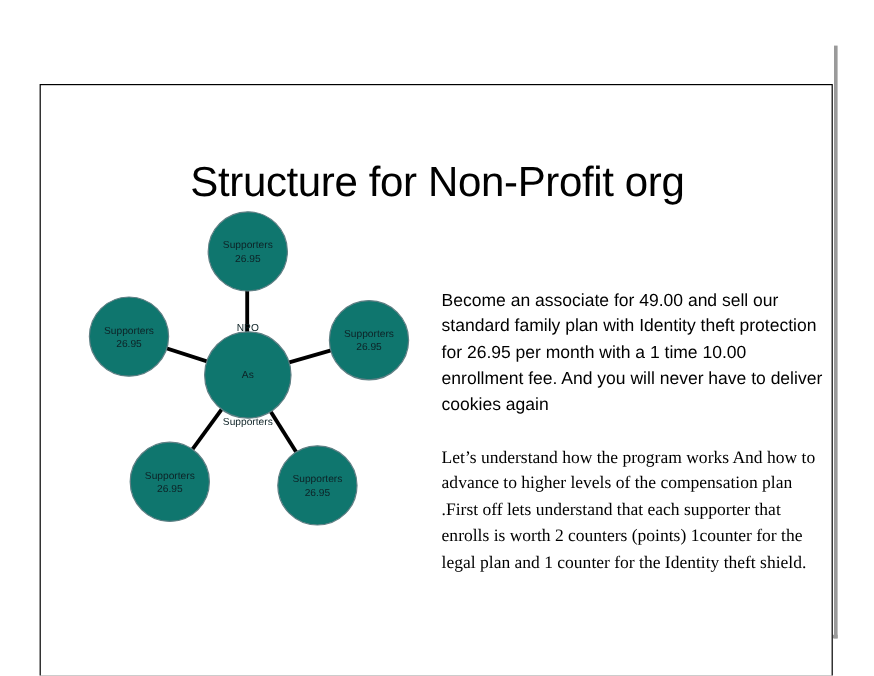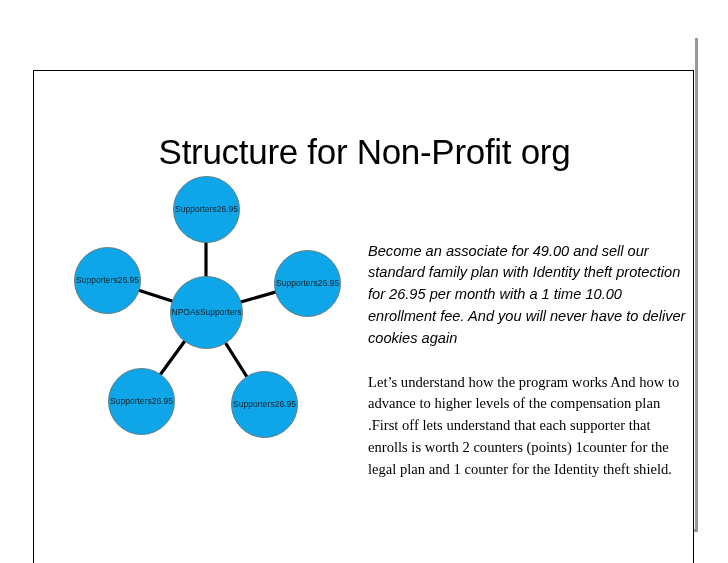--- a/index.html
+++ b/index.html
@@ -67,44 +67,44 @@
     top: 0;
     width: 661px;
     height: 494px;
     pointer-events: none;
   }
   #diagram svg { display: block; }
 
   .node {
     position: absolute;
     border-radius: 50%;
-    background: #0ea5e9;
+    background: #0f766e;
     border: 1px solid #5f7f84;
     box-sizing: border-box;
     display: flex;
-    flex-direction: row;
+    flex-direction: column;
     align-items: center;
     justify-content: center;
     font-size: 8.5px;
     line-height: 11px;
     text-align: center;
     color: #0d2226;
   }
   .node span { display: block; white-space: nowrap; }
 
   
   .body-para {
     position: absolute;
     left: 334px;
     width: 320px;
     font-size: 14.6px;
     line-height: 21.8px;
     color: #000000;
   }
-  #para-1 { top: 155px; font-style: italic; }
+  #para-1 { top: 155px; }
   #para-2 { top: 286px; font-family: Liberation Serif, serif; }
 </style>
 </head>
 <body>
 
 <div id="slide-shadow-bottom"></div>
 <div id="slide-shadow-right"></div>
 
 <div id="slide-frame">
 
@@ -113,21 +113,21 @@
   <div id="diagram">
     <svg width="661" height="494" viewBox="0 0 661 494">
 
       <line x1="172" y1="241" x2="172" y2="138" stroke="#000000" stroke-width="3.2"></line>
       <line x1="172" y1="241" x2="73" y2="209" stroke="#000000" stroke-width="3.2"></line>
       <line x1="172" y1="241" x2="273" y2="212" stroke="#000000" stroke-width="3.2"></line>
       <line x1="172" y1="241" x2="107" y2="330" stroke="#000000" stroke-width="3.2"></line>
       <line x1="172" y1="241" x2="230" y2="333" stroke="#000000" stroke-width="3.2"></line>
     </svg>
 
-    <div class="node" style="left:136px; top:205px; width:73px; height:73px;">
+    <div class="node" style="left:136px; top:205px; width:73px; height:73px;gap:28px;">
       <span>NPO</span>
       <span>As</span>
       <span>Supporters</span>
     </div>
 
     <div class="node" style="left:139px; top:105px; width:67px; height:67px;">
       <span>Supporters</span>
       <span>26.95</span>
     </div>
 

